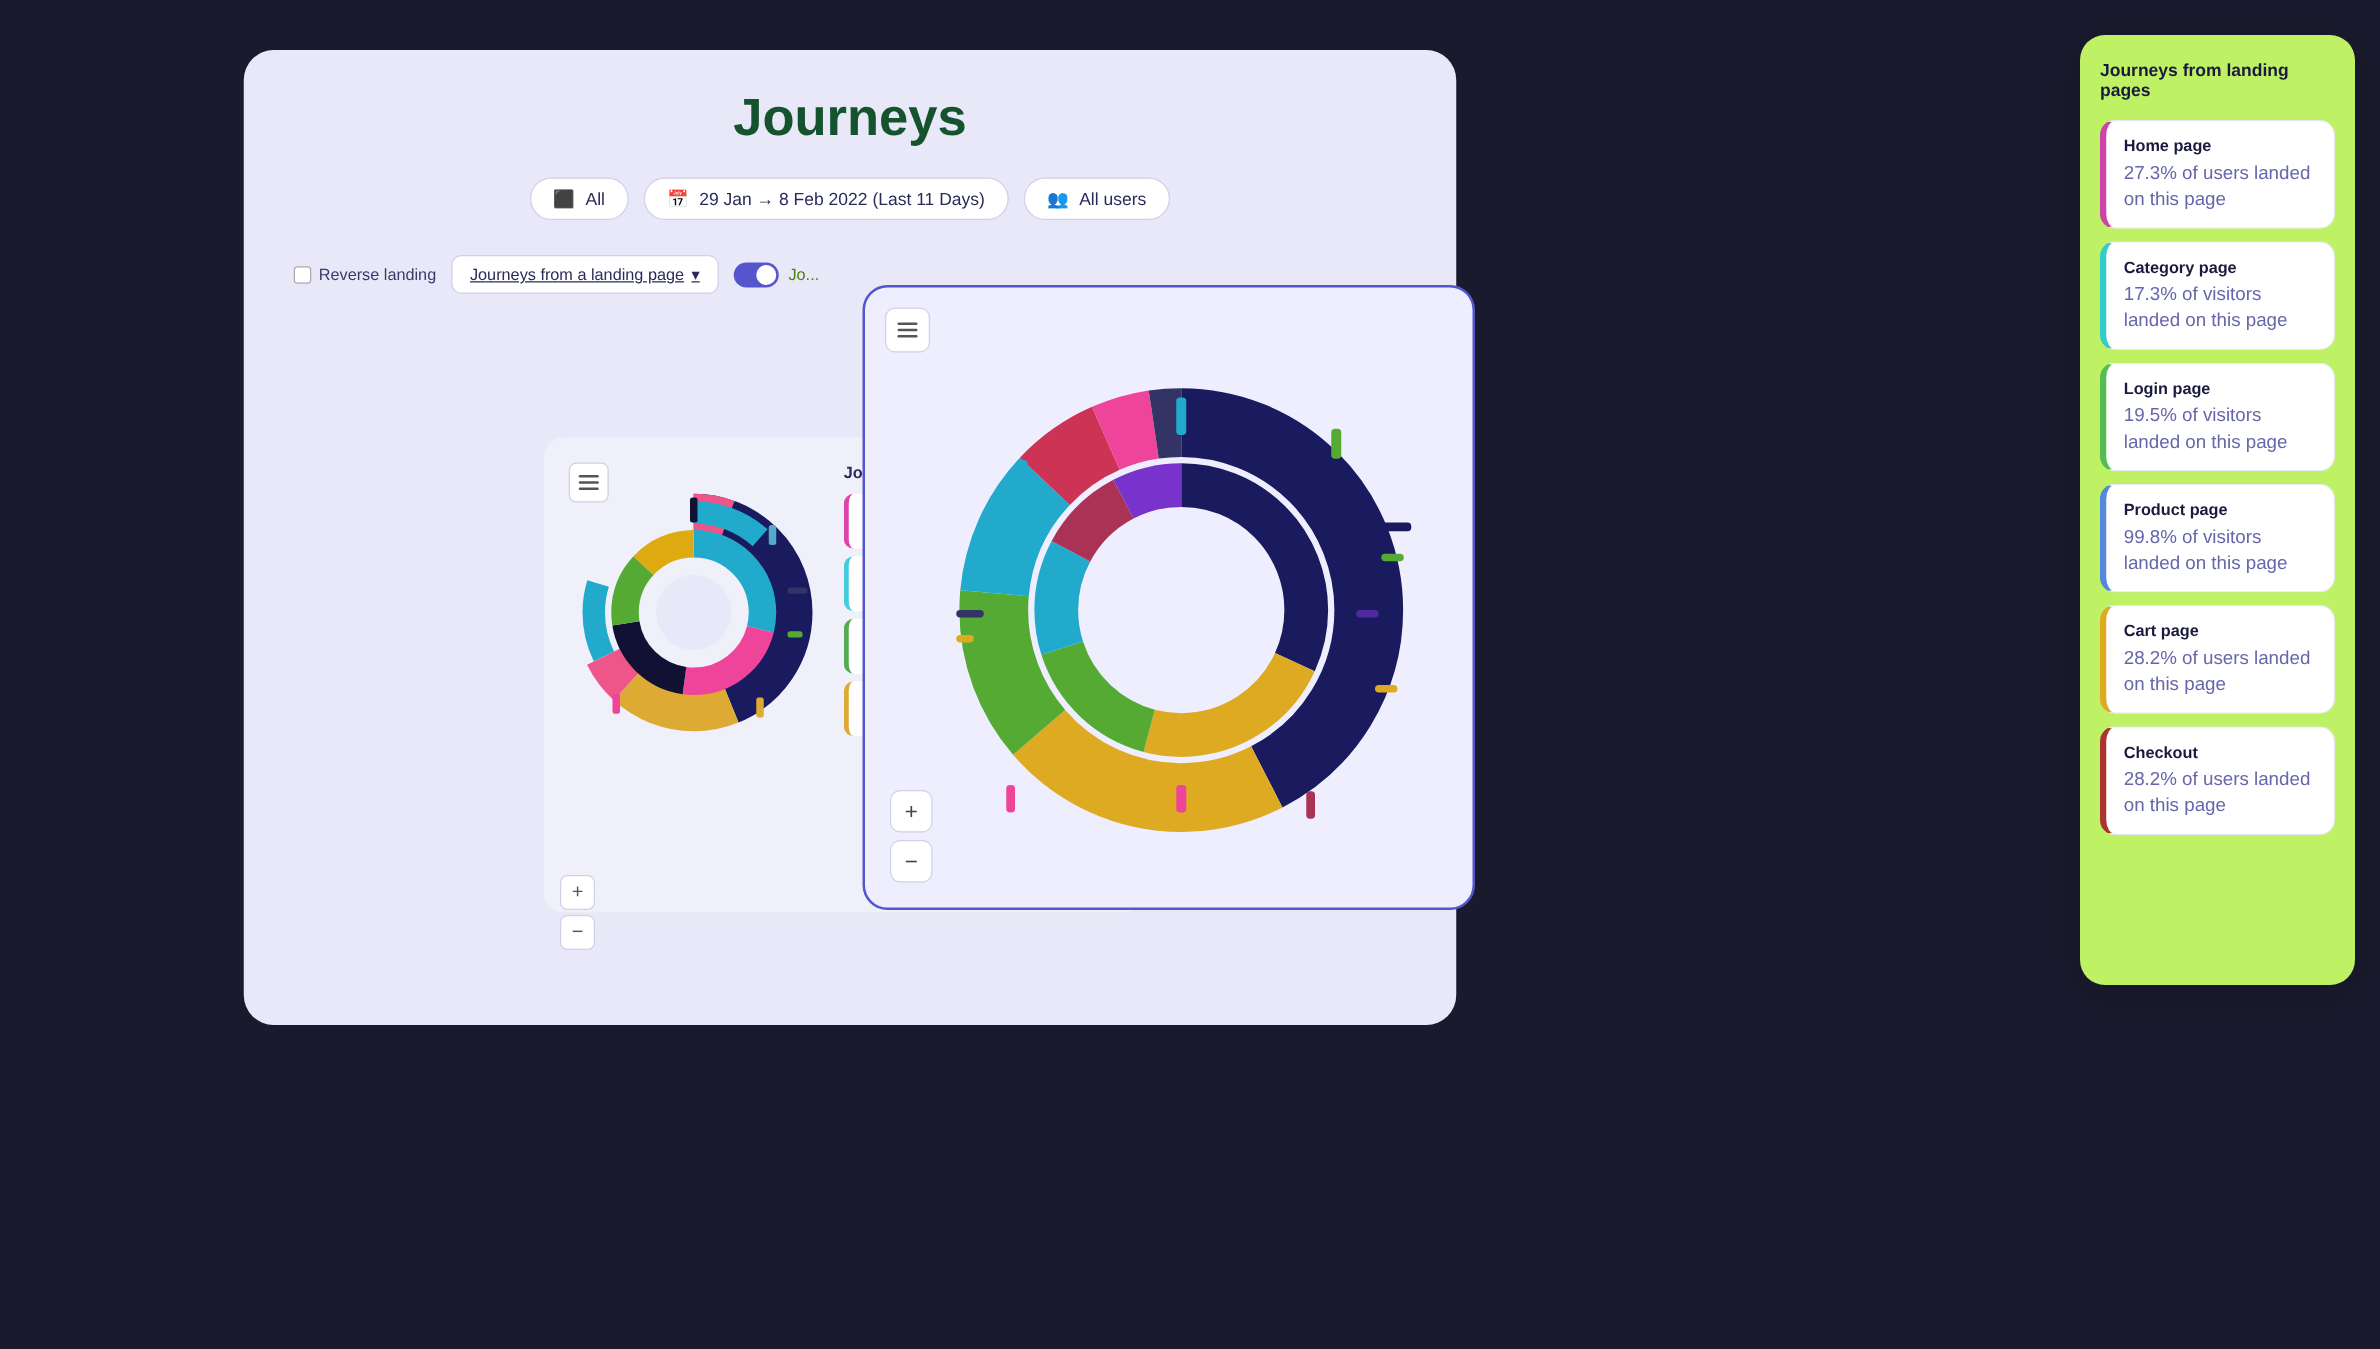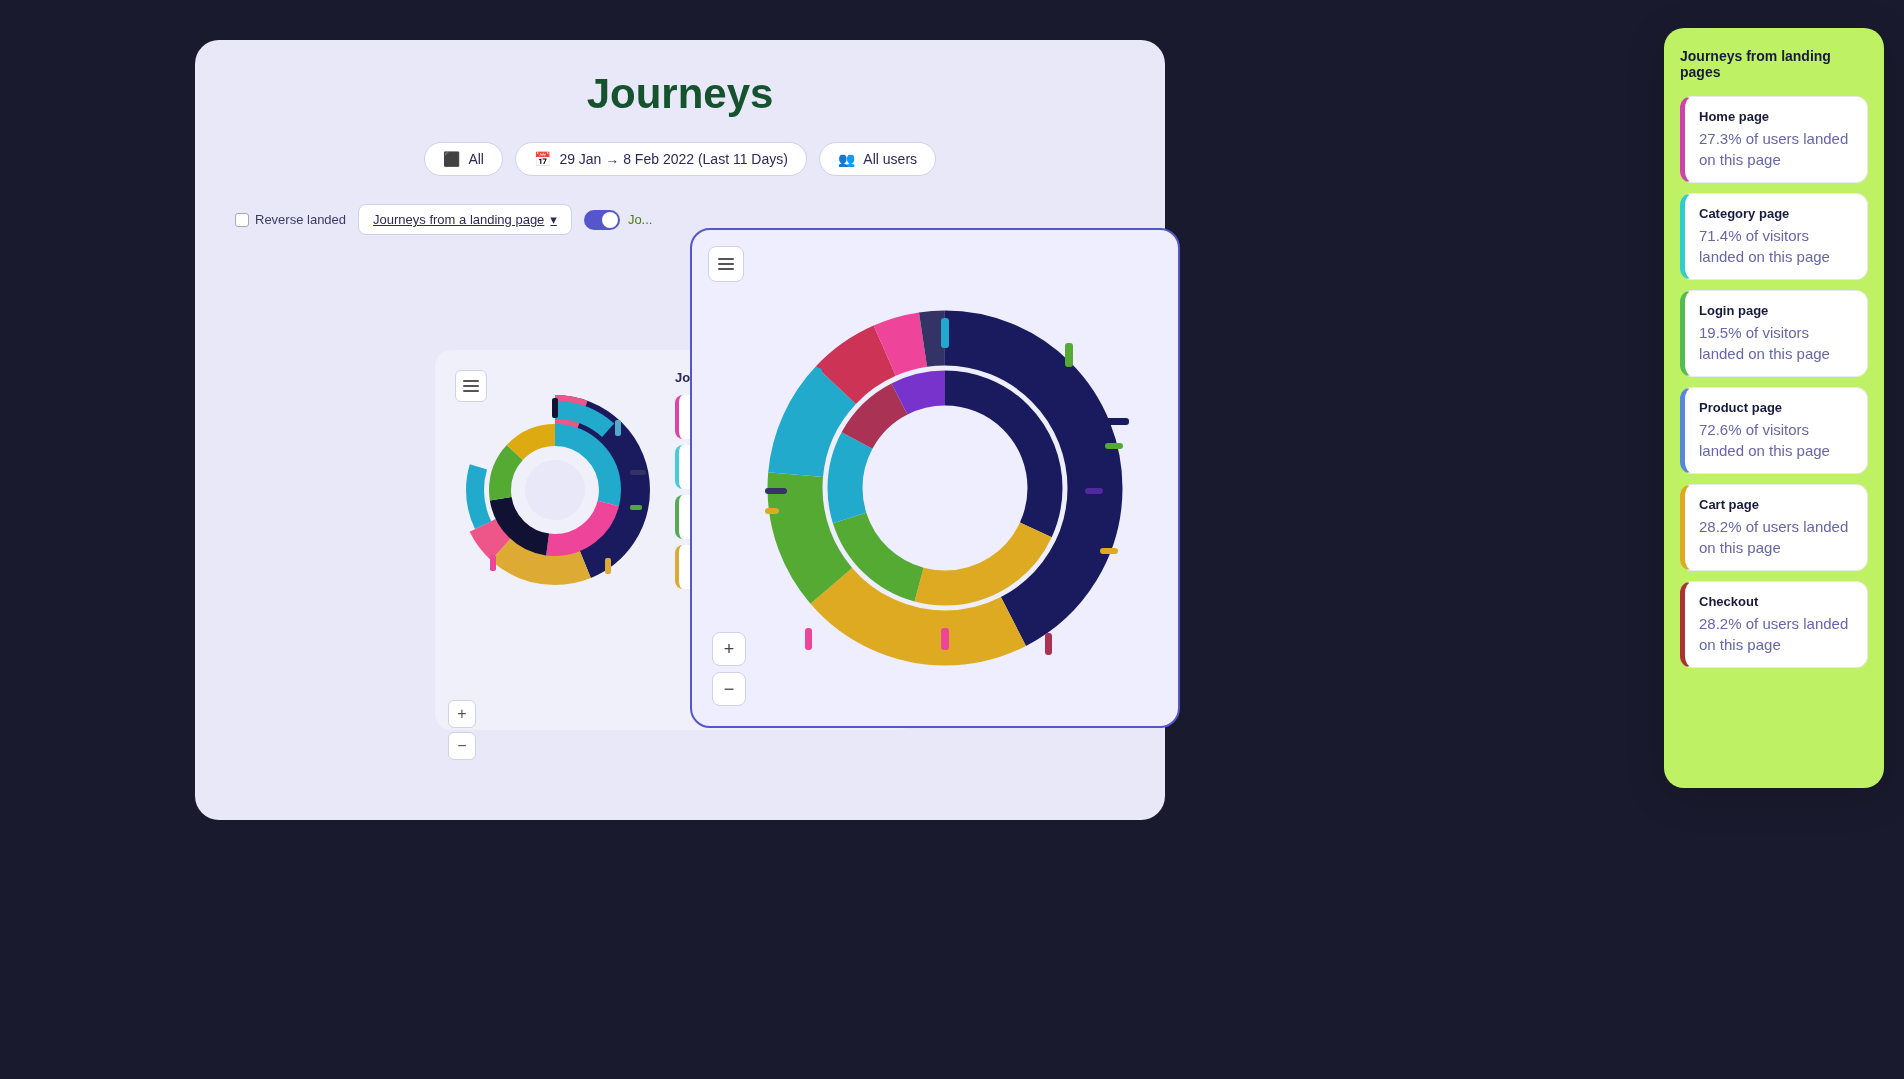--- a/index.html
+++ b/index.html
@@ -366,21 +366,21 @@
     </button>
     <button class="filter-btn">
       <span class="icon-glyph">👥</span>
       <span>All users</span>
     </button>
   </div>
 
   <div class="controls-row">
     <label class="checkbox-label">
       <div class="checkbox-box"></div>
-      <span>Reverse landed</span>
+      <span>Reverse landing</span>
     </label>
     <button class="dropdown-btn">
       <span>Journeys from a landing page</span>
       <span>▾</span>
     </button>
     <div class="toggle-row">
       <div class="toggle on"></div>
       <span style="font-size:13px;color:#4d7c0f;">Jo...</span>
     </div>
   </div>
@@ -500,29 +500,29 @@
 <div class="sidebar-panel">
   <div class="sidebar-title">Journeys from landing pages</div>
 
   <div id="sidebar-items-container">
       <div class="sidebar-item" style="border-left-color: rgb(204, 68, 170);">
     <div class="si-name">Home page</div>
     <div class="si-desc">27.3% of users landed on this page</div>
   </div>
       <div class="sidebar-item" style="border-left-color: rgb(51, 204, 204);">
     <div class="si-name">Category page</div>
-    <div class="si-desc">71.4% of visitors landed on this page</div>
+    <div class="si-desc">17.3% of visitors landed on this page</div>
   </div>
       <div class="sidebar-item" style="border-left-color: rgb(85, 187, 85);">
     <div class="si-name">Login page</div>
     <div class="si-desc">19.5% of visitors landed on this page</div>
   </div>
       <div class="sidebar-item" style="border-left-color: rgb(85, 136, 221);">
     <div class="si-name">Product page</div>
-    <div class="si-desc">72.6% of visitors landed on this page</div>
+    <div class="si-desc">99.8% of visitors landed on this page</div>
   </div>
       <div class="sidebar-item" style="border-left-color: rgb(221, 170, 34);">
     <div class="si-name">Cart page</div>
     <div class="si-desc">28.2% of users landed on this page</div>
   </div>
       <div class="sidebar-item" style="border-left-color: rgb(170, 51, 51);">
     <div class="si-name">Checkout</div>
     <div class="si-desc">28.2% of users landed on this page</div>
   </div>
     </div>

